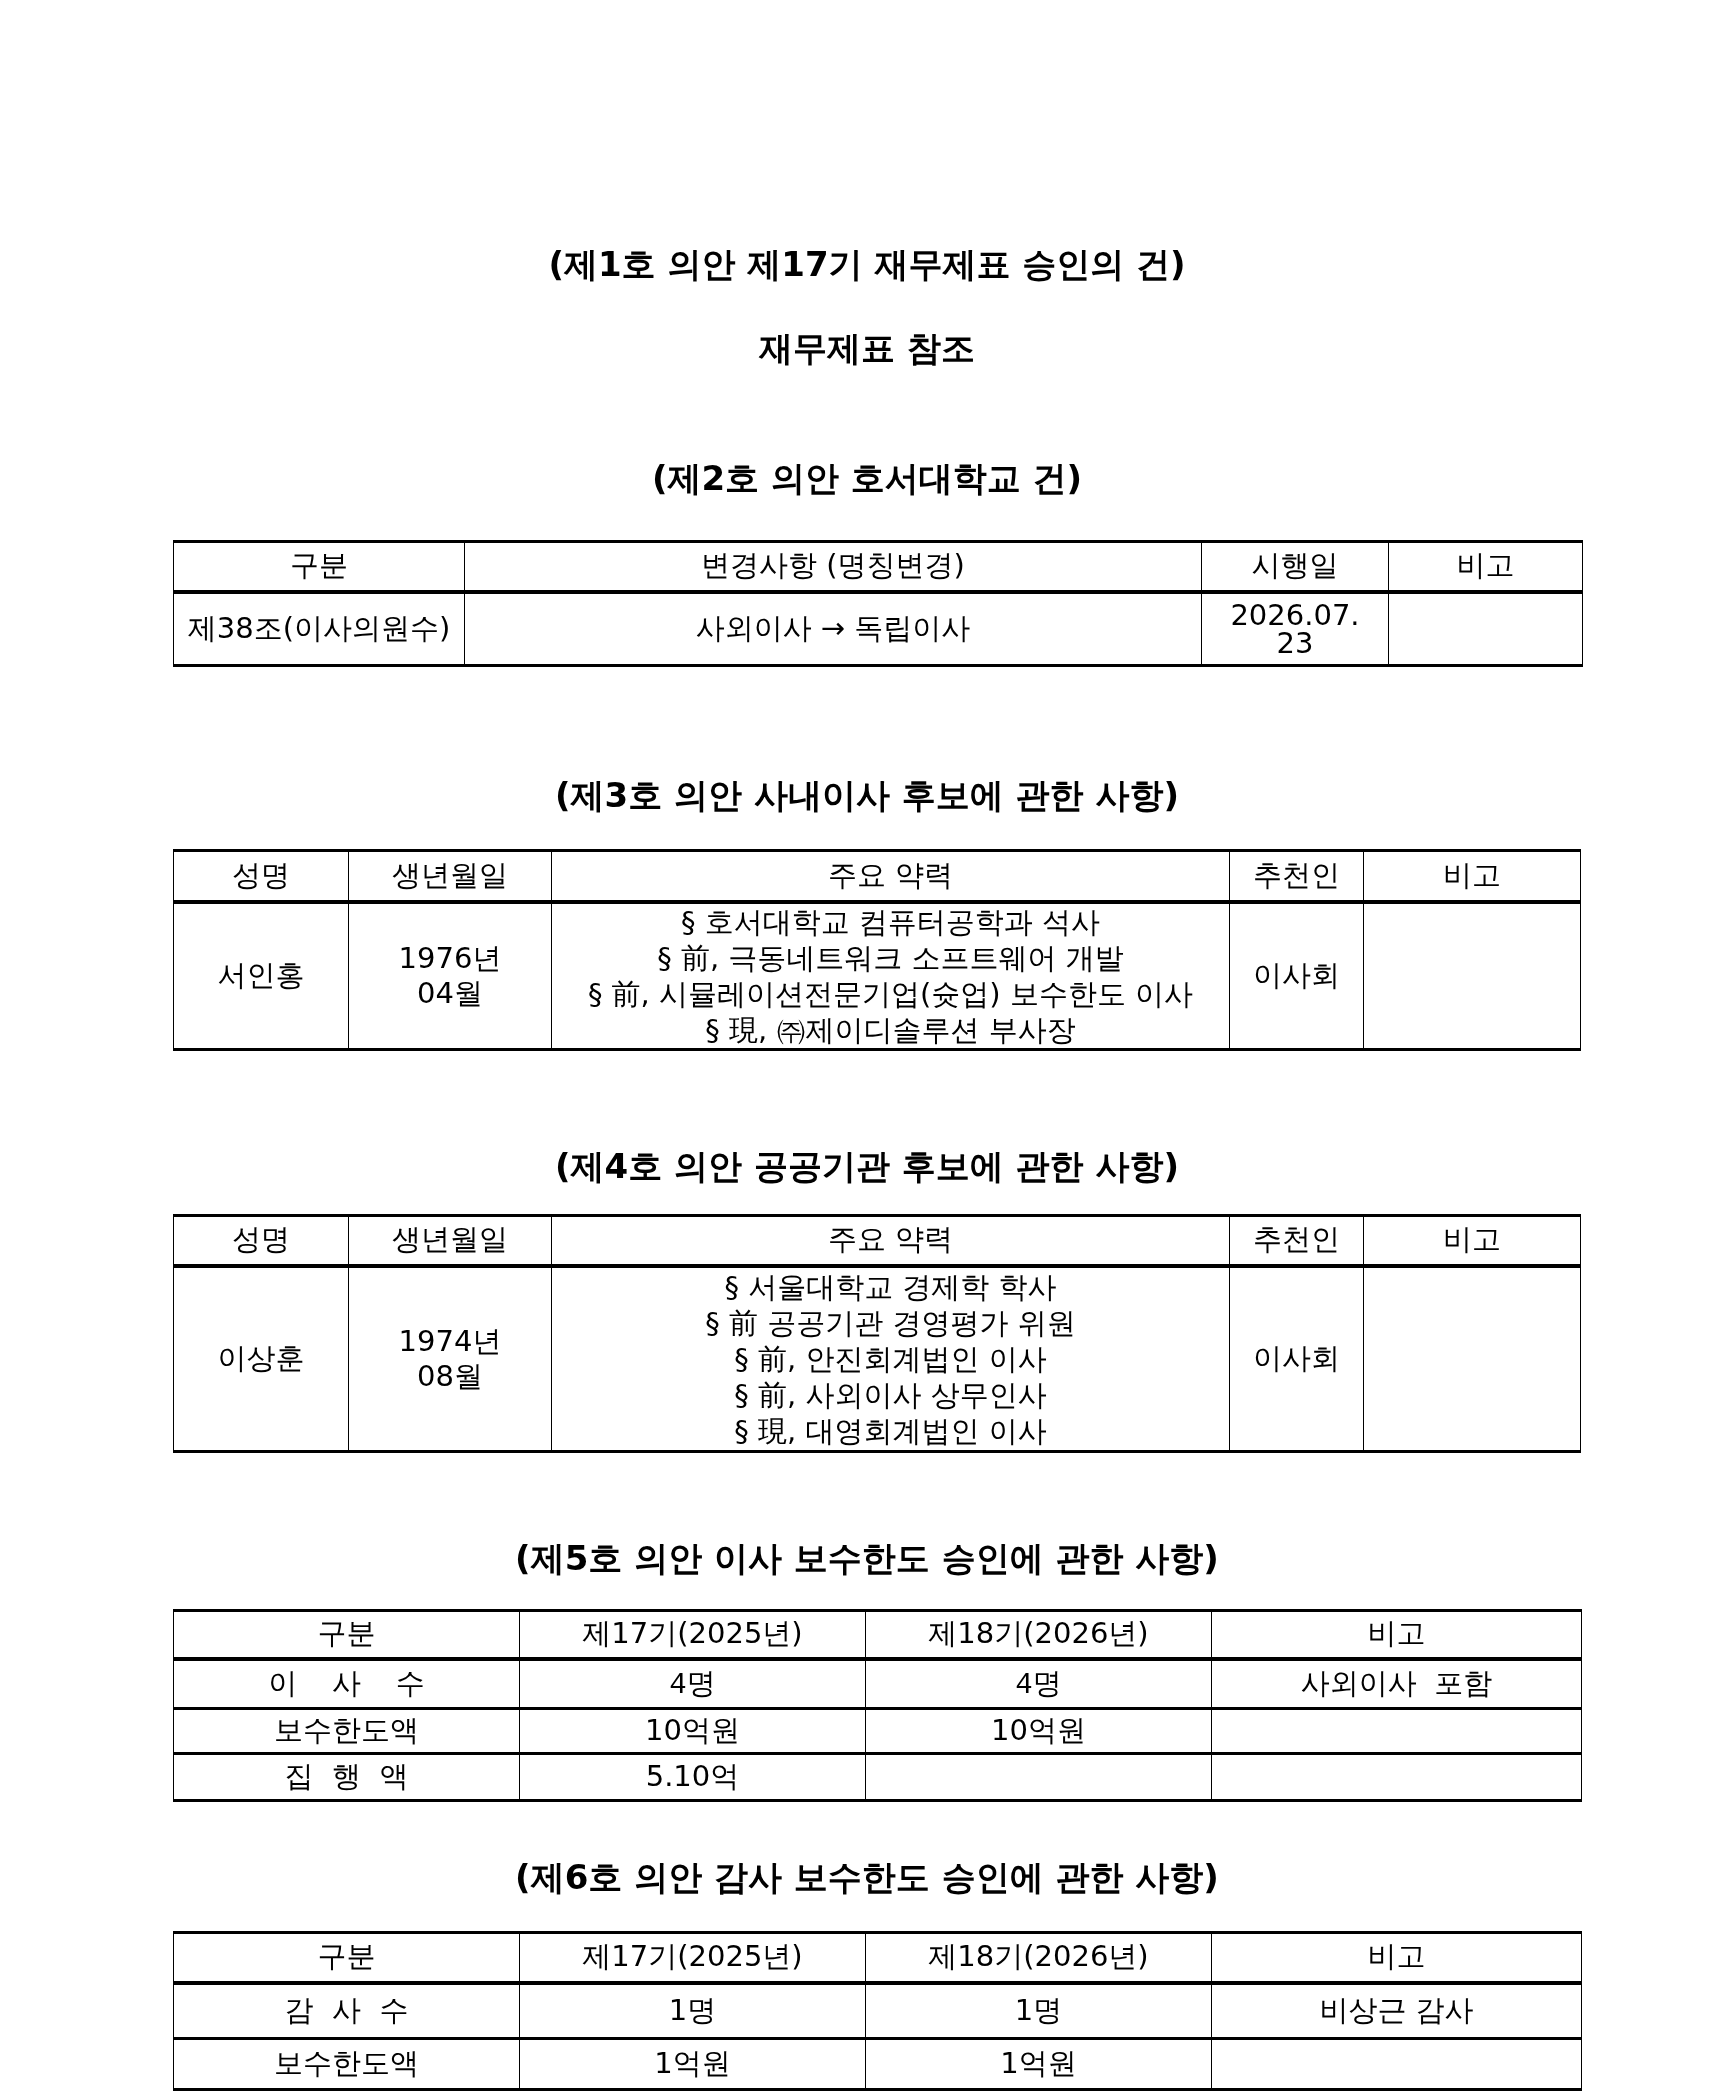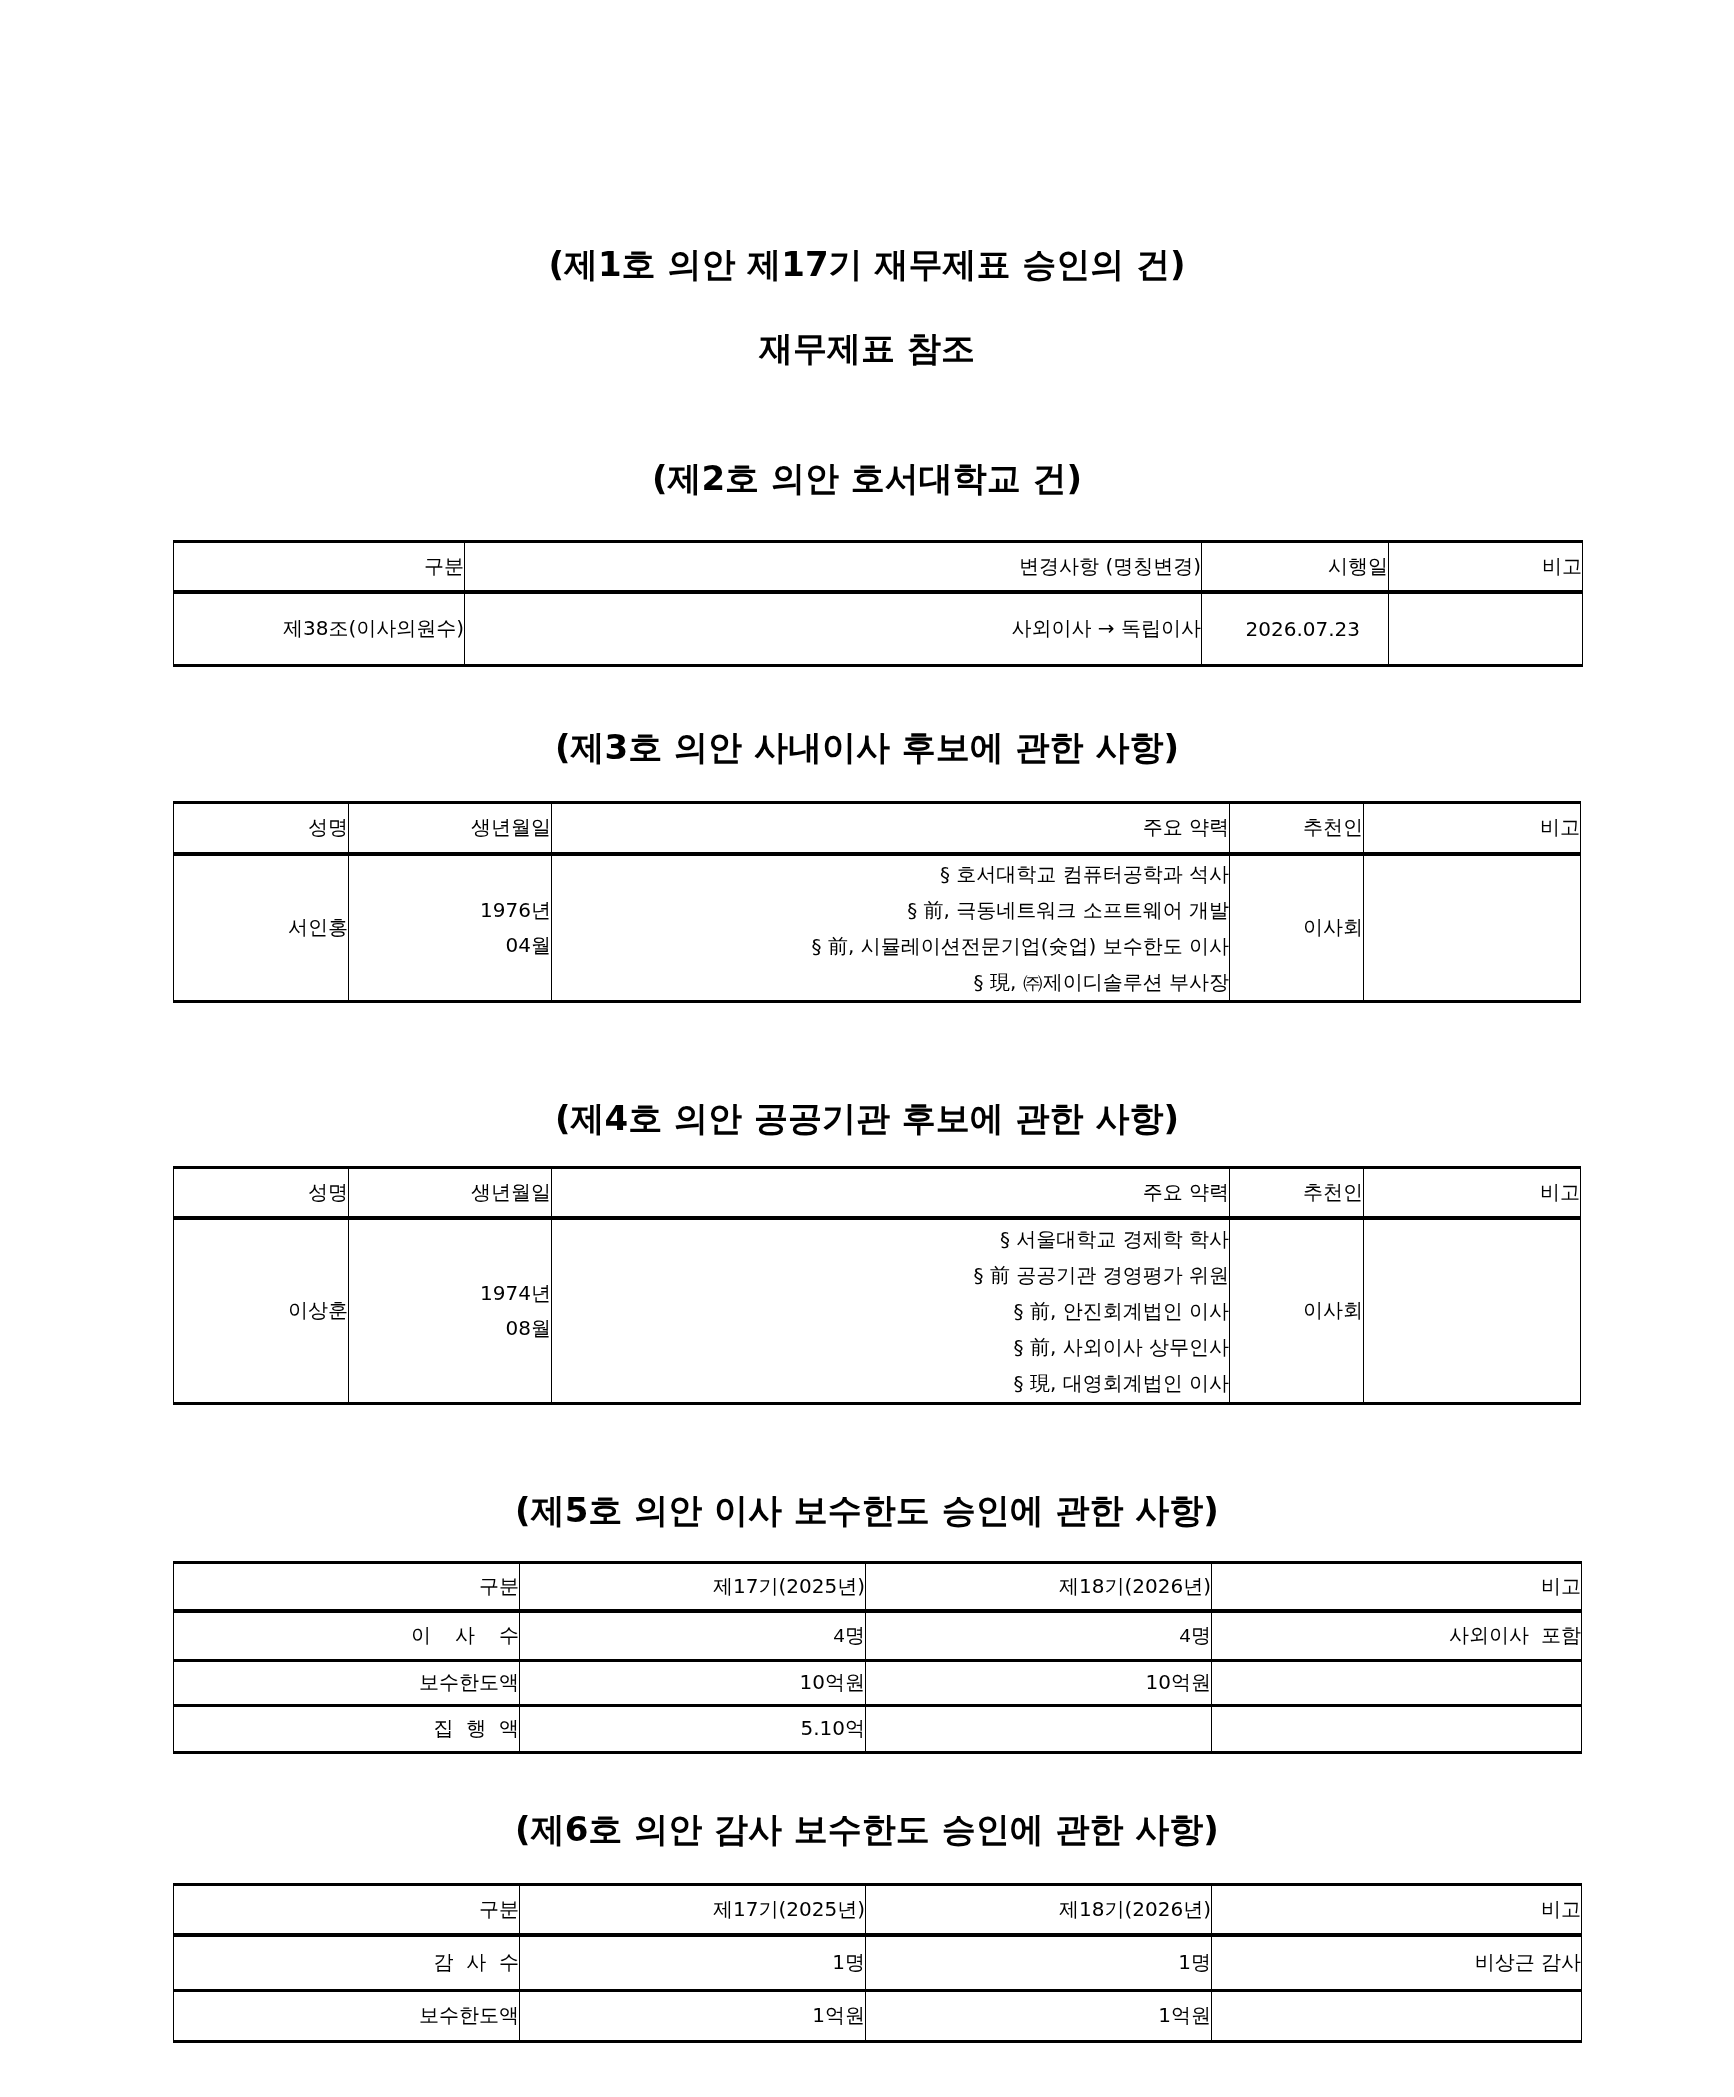--- a/index.html
+++ b/index.html
@@ -10,38 +10,38 @@
     overflow:hidden;
   }
   .doc{position:relative;width:1734px;height:2452px;background:#fff;}
   .title{
     font-size:34px;font-weight:700;line-height:39px;
     text-align:center;margin:0;padding:0;
   }
   .t1{margin-top:245px;}
   .subtitle{margin-top:45px;}
   .t2{margin-top:91px;}
-  .t3{margin-top:61px;}
+  .t3{margin-top:109px;}
   .t4{margin-top:96px;}
   .t5{margin-top:86px;}
   .t6{margin-top:56px;}
   table.tbl{
     border-collapse:collapse;table-layout:fixed;
     margin-left:173px;width:1408px;
     border-top:3.8px solid #000;border-bottom:3.8px solid #000;
   }
   .m-tbl2{margin-top:42px;}
   .m-tbl3{margin-top:34px;}
   .m-tbl4{margin-top:28px;}
   .m-tbl5{margin-top:31px;}
   .m-tbl6{margin-top:34px;}
   .tbl th,.tbl td{
     border-left:1.3px solid #000;border-right:1.3px solid #000;
-    font-size:20px;font-weight:400;
-    text-align:right;vertical-align:middle;
+    font-size:29px;font-weight:400;
+    text-align:center;vertical-align:middle;
     padding:0;color:#000;
   }
   .tbl thead tr{border-bottom:4.2px solid #000;}
   .ruled tbody tr{border-bottom:3.8px solid #000;}
   .h120{height:50px;}
   .h176{height:74px;}
   .h122{height:51px;}
   .h335{height:141px;}
   .h440{height:185px;}
   .h118{height:49px;}

